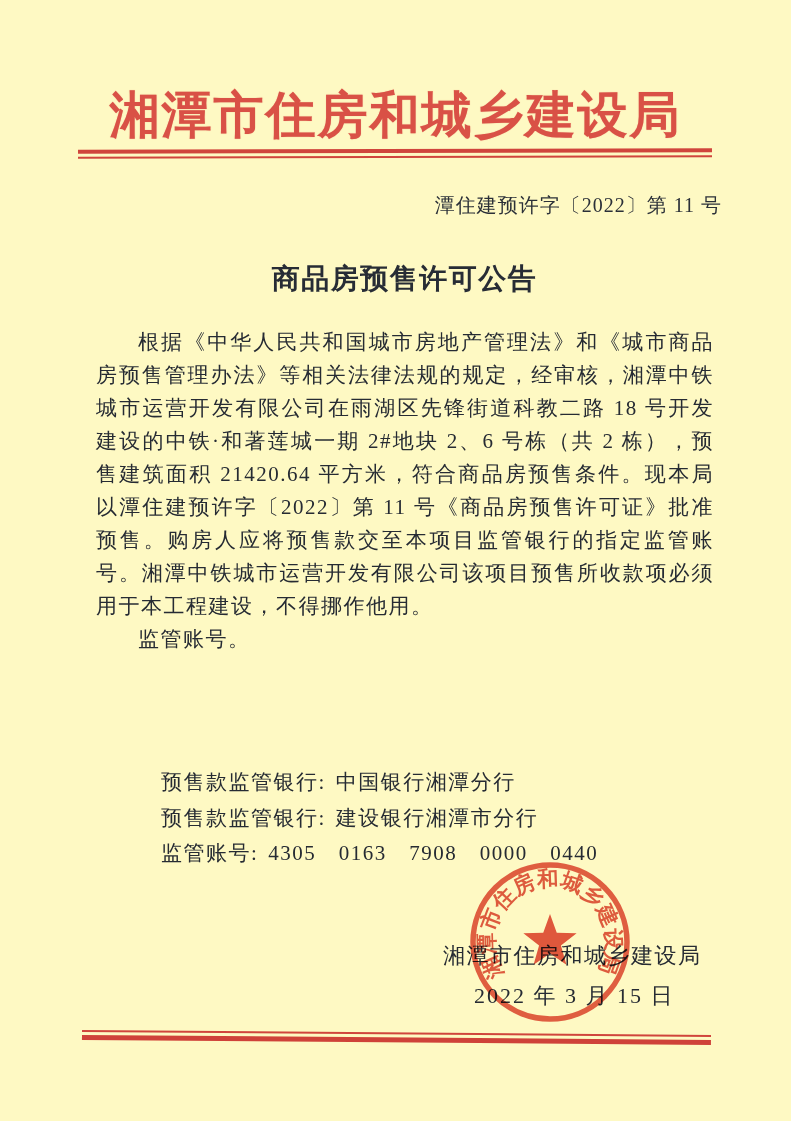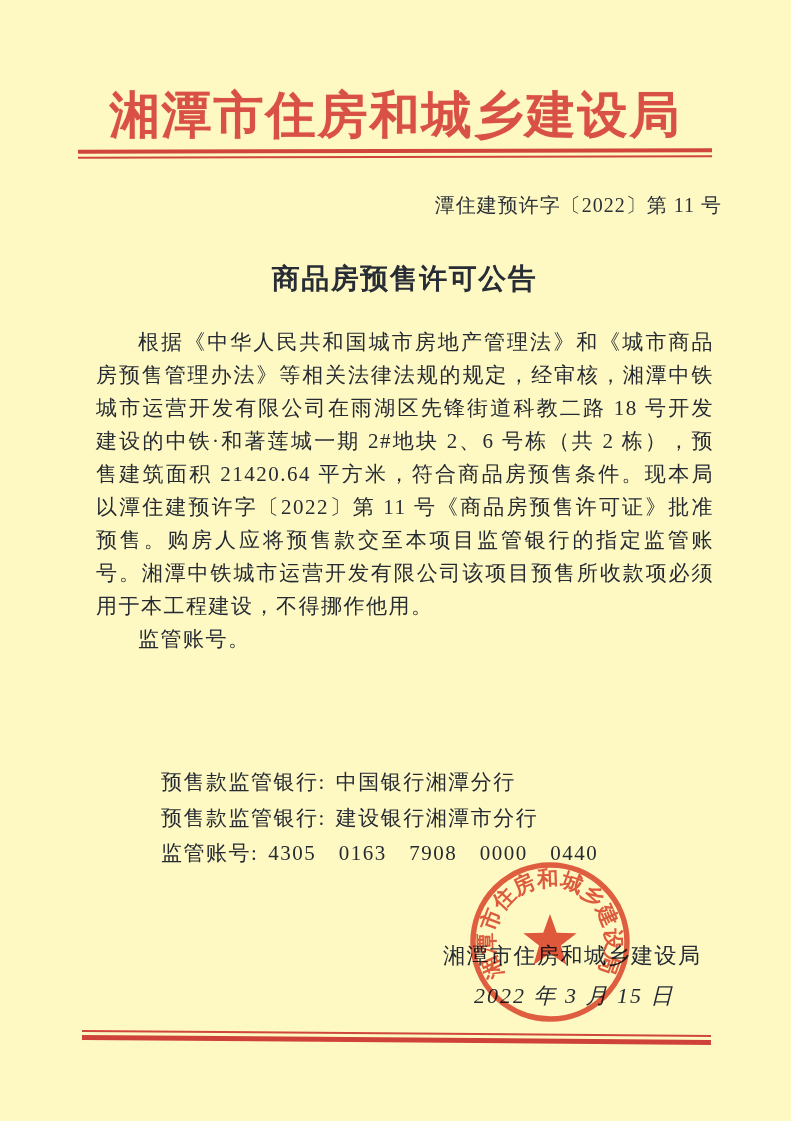--- a/index.html
+++ b/index.html
@@ -52,21 +52,21 @@
     margin-top:32px;
   }
   .supervision .value{margin-left:10px;}
   
   .sign-agency{
     position:absolute;top:941px;left:443px;
     font-size:22px;letter-spacing:1.5px;white-space:nowrap;
   }
   .sign-date{
     position:absolute;top:981px;left:474px;
-    font-size:22px;letter-spacing:2px;white-space:nowrap;font-style:italic;
+    font-size:22px;letter-spacing:2px;white-space:nowrap;
   }
   .seal{
     position:absolute;top:855px;left:463px;
     width:174px;height:174px;
     opacity:.88;
     mix-blend-mode:multiply;
   }
   .seal text{
     font-family:"Liberation Serif","DejaVu Serif",serif;
     font-weight:bold;font-size:21.5px;

